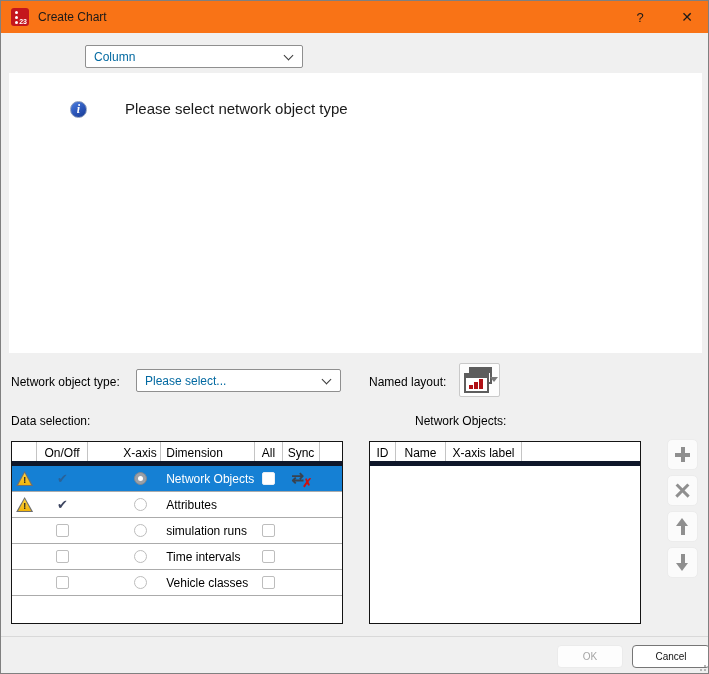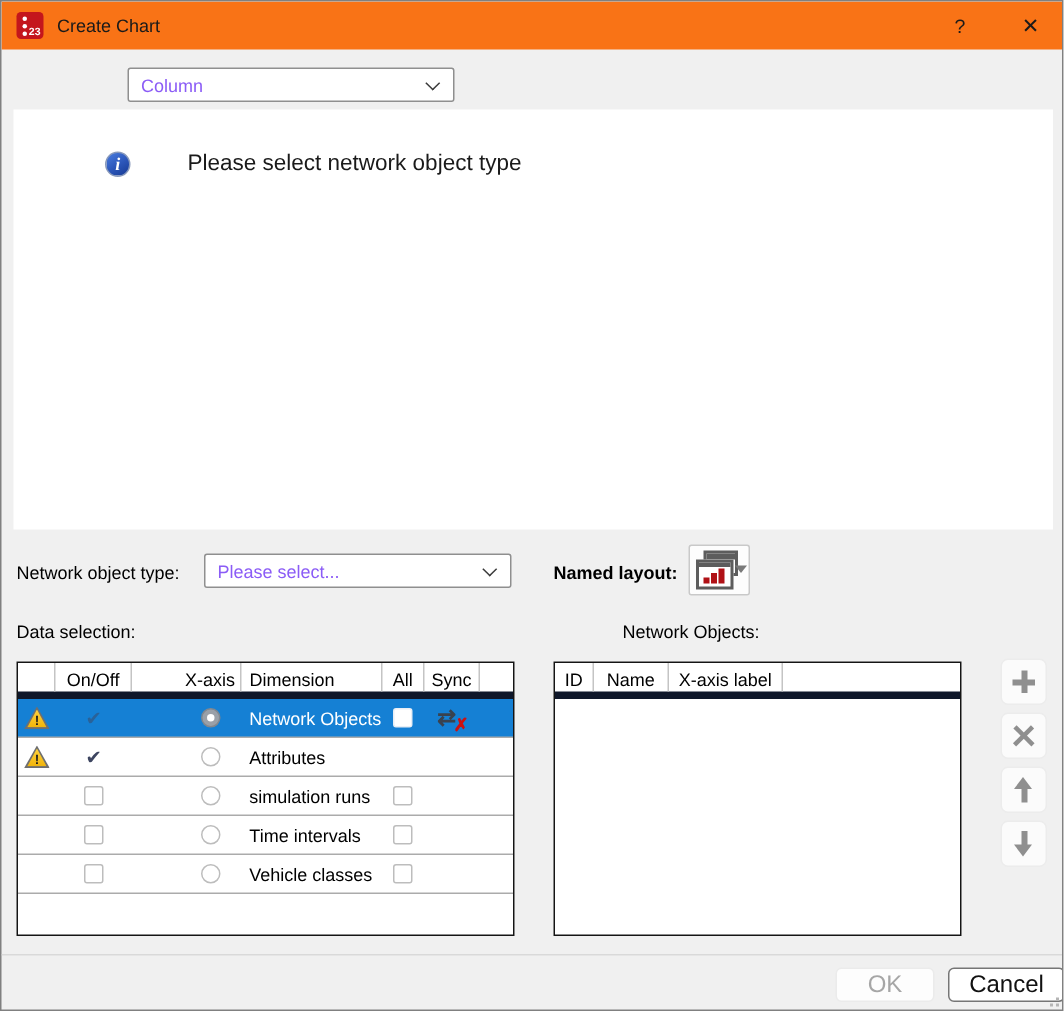--- a/index.html
+++ b/index.html
@@ -15,21 +15,21 @@
   .app-icon .dot { position:absolute; width:3px; height:3px; background:#fff; border-radius:50%; }
   .app-icon .d1 { left:4px; top:3px; } .app-icon .d2 { left:4px; top:8px; } .app-icon .d3 { left:4px; top:13px; }
   .app-icon .num { position:absolute; right:2px; bottom:1px; color:#fff; font-size:7px; font-weight:bold; }
   .title-text { position:absolute; left:37px; top:9px; font-size:12px; color:#1a1a1a; }
   .tb-btn { position:absolute; top:0; width:46px; height:32px; display:flex; align-items:center; justify-content:center; color:#1a1a1a; cursor:default; }
   .help-btn { left:616px; font-size:13px; }
   .close-btn { left:663px; font-size:14px; }
   
   .label { position:absolute; font-size:12px; color:#000; }
   .combo { position:absolute; height:23px; background:#fff; border:1px solid #8f8f8f; border-radius:2px;
-           display:flex; align-items:center; padding:0 24px 0 8px; font-size:12px; color:#8b5cf6; }
+           display:flex; align-items:center; padding:0 24px 0 8px; font-size:12px; color:#0369a1; }
   .combo .chev { position:absolute; right:10px; top:50%; width:7px; height:7px;
                  border-right:1.4px solid #3a3a3a; border-bottom:1.4px solid #3a3a3a;
                  transform:translateY(-72%) rotate(45deg); }
   
   .infopanel { position:absolute; left:8px; top:72px; width:693px; height:280px; background:#ffffff; }
   .info-icon { position:absolute; left:61px; top:28px; width:17px; height:17px; border-radius:50%;
                background:linear-gradient(145deg,#4a7de0 0%,#2b55b8 55%,#163a93 100%);
                border:1px solid #8899bb;
                color:#fff; font-family:"Liberation Serif",serif; font-weight:bold; font-style:italic;
                font-size:12px; line-height:15px; text-align:center; }
@@ -87,21 +87,21 @@
   .g-x::before { content:""; position:absolute; left:6px; top:13px; width:17px; height:3.4px; background:#8f8f8f; transform:rotate(45deg); }
   .g-x::after  { content:""; position:absolute; left:6px; top:13px; width:17px; height:3.4px; background:#8f8f8f; transform:rotate(-45deg); }
   .g-up::before { content:""; position:absolute; left:8px; top:6px; width:0; height:0;
                   border-left:6.5px solid transparent; border-right:6.5px solid transparent; border-bottom:8px solid #8f8f8f; }
   .g-up::after  { content:""; position:absolute; left:12.5px; top:13px; width:4px; height:10px; background:#8f8f8f; }
   .g-down::before { content:""; position:absolute; left:8px; bottom:6px; width:0; height:0;
                   border-left:6.5px solid transparent; border-right:6.5px solid transparent; border-top:8px solid #8f8f8f; }
   .g-down::after  { content:""; position:absolute; left:12.5px; bottom:13px; width:4px; height:10px; background:#8f8f8f; }
   
   .hr { position:absolute; left:0; top:635px; width:709px; height:1px; background:#d9d9d9; }
-  .btn { position:absolute; top:644px; height:23px; font-size:16px; border-radius:4px;
+  .btn { position:absolute; top:644px; height:23px; font-size:10px; border-radius:4px;
          display:flex; align-items:center; justify-content:center; font-family:"Liberation Sans",sans-serif; }
   .ok-btn { left:556px; width:66px; background:#fdfdfd; border:1px solid #ebebeb; color:#a6a6a6; }
   .cancel-btn { left:631px; width:78px; background:#ffffff; border:1px solid #767676; color:#111; }
   .grip { position:absolute; right:2px; bottom:2px; width:10px; height:10px; }
   .grip i { position:absolute; width:2px; height:2px; background:#b5b5b5; }
   .grip .p1 { right:0; bottom:0; } .grip .p2 { right:4px; bottom:0; } .grip .p3 { right:0; bottom:4px; }
 </style>
 </head>
 <body>
 
@@ -129,21 +129,21 @@
     <div class="info-icon">i</div>
     <div class="info-msg">Please select network object type</div>
   </div>
 
   <div class="label" style="left:10px; top:374px;">Network object type:</div>
   <div class="combo" style="left:135px; top:368px; width:205px;">
     <span>Please select...</span>
     <span class="chev"></span>
   </div>
 
-  <div class="label" style="left:368px; top:374px;font-weight:bold;">Named layout:</div>
+  <div class="label" style="left:368px; top:374px;">Named layout:</div>
   <div class="layout-btn">
     <span class="lw-back"></span>
     <span class="lw-front">
       <span class="lw-bars">
           <i class="lw-b1"></i>
           <i class="lw-b2"></i>
           <i class="lw-b3"></i>
         </span>
     </span>
     <span class="lw-arrow"></span>

